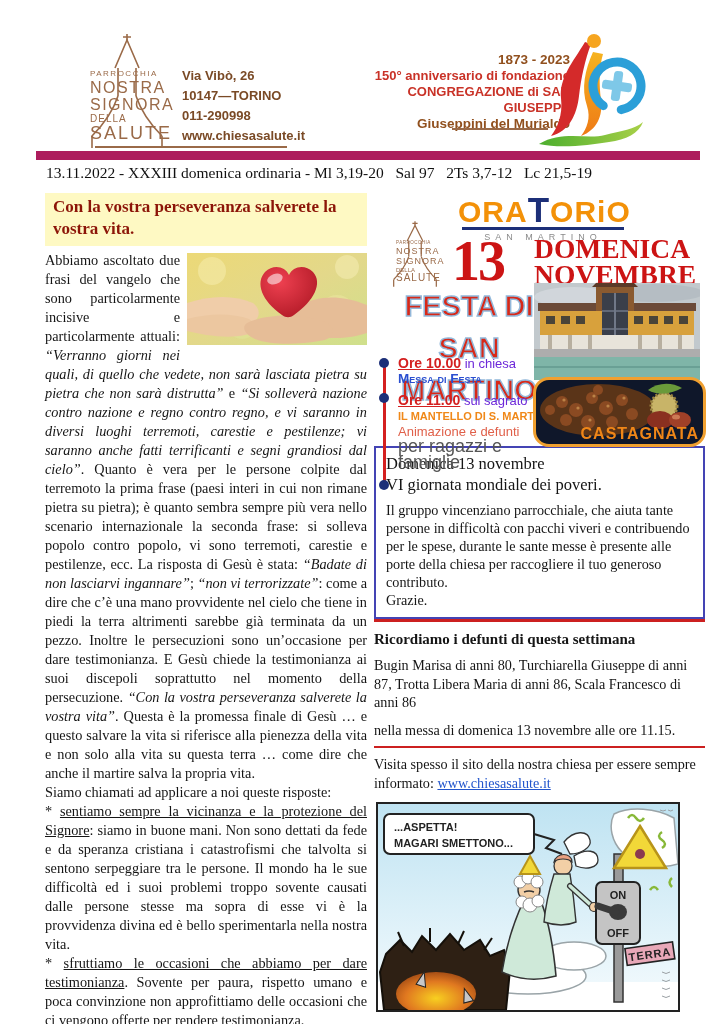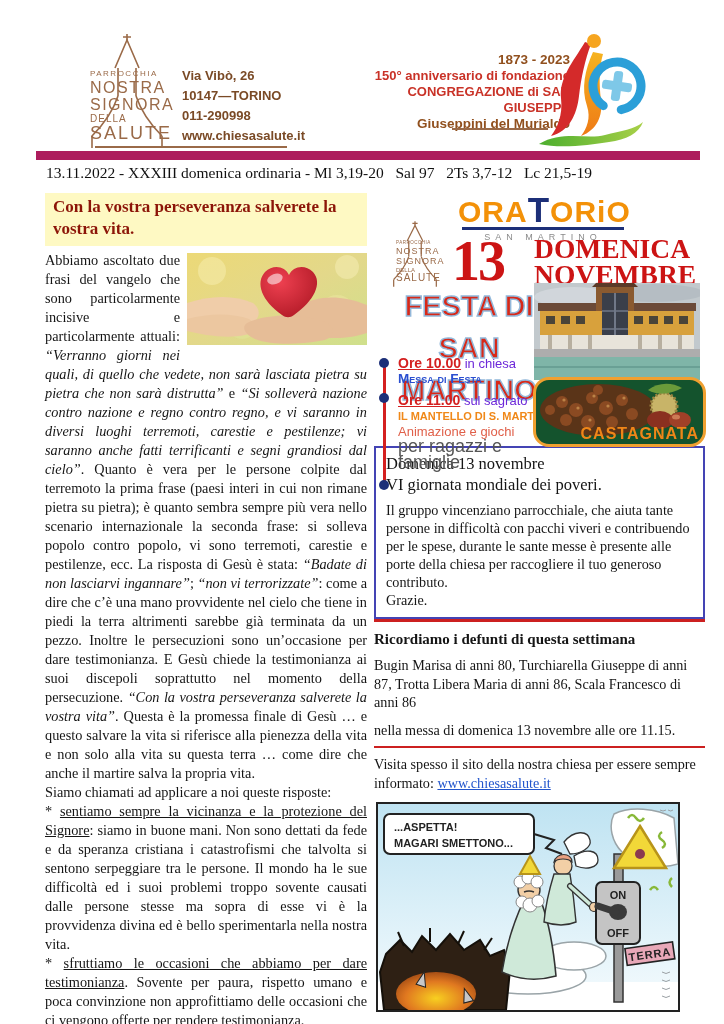--- a/index.html
+++ b/index.html
@@ -65,21 +65,21 @@
   .tl{position:absolute;left:5px;top:4px;bottom:-8px;width:2.5px;background:#d42020;}
   .tl-dot{position:absolute;left:1px;width:10px;height:10px;border-radius:50%;background:#1c2f78;}
   .prog-item{margin-left:20px;margin-bottom:7px;}
   .ore{color:#d42020;font-weight:bold;text-decoration:underline;font-size:14px;}
   .where{color:#6d28d9;font-size:13px;}
   .messa{color:#2b4fd0;font-weight:bold;font-variant:small-caps;font-size:13.5px;}
   .mantello{color:#f08818;font-weight:bold;font-size:11px;}
   .anima{color:#e0604a;font-size:13px;}
   .ragazzi{color:#555;font-size:18px;}
   .castagnata{position:absolute;left:159px;top:184px;width:167px;height:64px;border:3px solid #f0a030;
-              border-radius:16px;background:#14532d;overflow:hidden;}
+              border-radius:16px;background:#0f172a;overflow:hidden;}
   .cast-label{position:absolute;left:0;right:4px;bottom:1px;text-align:right;
               font-family:"Liberation Sans",sans-serif;font-weight:bold;font-size:16px;color:#ef8618;letter-spacing:1px;}
 
   .poveri-box{border:2px solid #4444b4;padding:3px 10px 8px;margin-top:-2px;}
   .poveri-title{font-size:16.5px;line-height:21px;margin:2px 0 6px;}
   .poveri-body{font-size:14.2px;line-height:18px;}
   .red-rule{height:3px;background:#cc2020;}
   .defunti-title{font-weight:bold;font-size:15px;margin:9px 0 8px;}
   .defunti-names{margin:0 0 9px;line-height:18.5px;}
   .defunti-mass{margin:0 0 7px;line-height:18.5px;}
@@ -280,21 +280,21 @@
         <div class="tl-dot" style="top:2px;"></div>
         <div class="tl-dot" style="top:37px;"></div>
         <div class="tl-dot" style="bottom:-12px;"></div>
         <div class="prog-item">
           <span class="ore">Ore 10.00</span><span class="where"> in chiesa</span><br>
           <span class="messa">Messa di Festa</span>
         </div>
         <div class="prog-item">
           <span class="ore">Ore 11.00</span><span class="where"> sul sagrato</span><br>
           <span class="mantello">IL MANTELLO DI S. MARTINO</span><br>
-          <span class="anima">Animazione e giochi</span><br>
+          <span class="anima">Animazione e defunti</span><br>
           <span class="ragazzi">per ragazzi e famiglie</span>
         </div>
       </div>
 
       <div class="castagnata">
         <svg width="161" height="58" viewBox="0 0 161 58">
           <ellipse cx="62" cy="30" rx="58" ry="26" fill="#5a3418"></ellipse>
           <g fill="#8a4a22">
             <circle cx="26" cy="22" r="6"></circle>
               <circle cx="40" cy="30" r="7"></circle>

